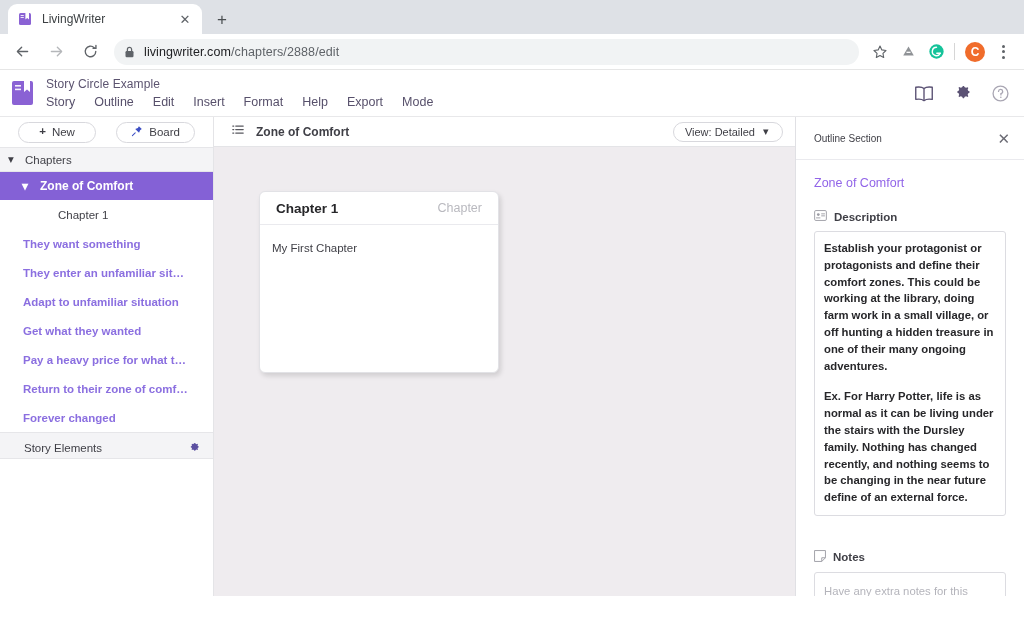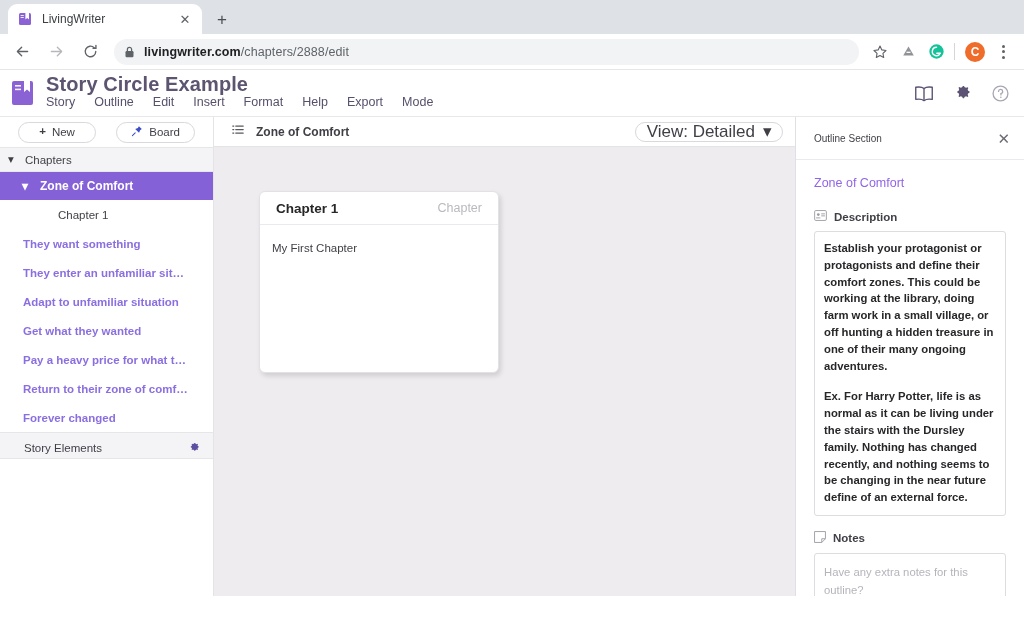--- a/index.html
+++ b/index.html
@@ -53,21 +53,21 @@
     display: flex; align-items: center; justify-content: center;
     color: #5f6368;
   }
   .omnibox {
     flex: 1 1 auto; height: 26px; background: #f1f3f4; border-radius: 13px;
     display: flex; align-items: center; padding: 0 10px; margin: 0 6px 0 4px;
     min-width: 0;
   }
   .lock { margin-right: 9px; display: flex; align-items: center; }
   .url { font-size: 12.5px; color: #5f6368; white-space: nowrap; letter-spacing: .1px; }
-  .url b { color: #202124; font-weight: 700; }
+  .url b { color: #202124; font-weight: 400; }
   .tb-icon {
     width: 26px; height: 26px; margin-left: 2px;
     display: flex; align-items: center; justify-content: center;
     color: #5f6368; flex: 0 0 26px;
   }
   .avatar-c {
     width: 20px; height: 20px; border-radius: 50%; background: #f06c2b;
     color: #fff; font-size: 12px; font-weight: bold;
     display: flex; align-items: center; justify-content: center;
   }
@@ -78,21 +78,21 @@
   
   .app { flex: 1 1 auto; display: flex; flex-direction: column; min-height: 0; background: #fff; }
 
   .app-header {
     height: 47px; flex: 0 0 47px; background: #fff;
     display: flex; align-items: center; padding: 0 14px 0 10px;
     border-bottom: 1px solid #e8e8ea;
   }
   .app-logo { width: 26px; height: 28px; flex: 0 0 26px; margin-right: 10px; }
   .app-titleblock { flex: 1 1 auto; min-width: 0; }
-  .app-title { font-size: 20px; color: #5c5470; font-weight: 700; line-height: 17px; letter-spacing: .1px; }
+  .app-title { font-size: 12px; color: #5c5470; font-weight: 400; line-height: 17px; letter-spacing: .1px; }
   .app-menu { display: flex; gap: 19px; margin-top: 2px; }
   .app-menu span { font-size: 12.5px; color: #57506b; line-height: 15px; }
   .app-header-icons { display: flex; align-items: center; gap: 18px; }
   .hdr-icon { color: #5b5274; display: flex; align-items: center; }
 
   .body-row { flex: 1 1 auto; display: flex; min-height: 0; }
 
   
   .sidebar {
     width: 214px; flex: 0 0 214px; background: #fff;
@@ -141,21 +141,21 @@
   .main { flex: 1 1 auto; display: flex; flex-direction: column; min-width: 0; background: #efecef; }
   .main-bar {
     height: 30px; flex: 0 0 30px; background: #fff; border-bottom: 1px solid #e4e4e7;
     display: flex; align-items: center; padding: 0 12px 0 17px;
   }
   .main-bar-title { font-size: 12px; color: #3f3f46; font-weight: bold; margin-left: 11px; flex: 1 1 auto; }
   .view-pill {
     height: 20px; border: 1px solid #d8d8dd; border-radius: 10px; background: #fff;
     display: flex; align-items: center; gap: 8px; padding: 0 11px;
   }
-  .view-pill span { font-size: 17px; color: #3f3f46; }
+  .view-pill span { font-size: 11px; color: #3f3f46; }
   .canvas { flex: 1 1 auto; position: relative; overflow: hidden; }
   .card {
     position: absolute; left: 45px; top: 44px; width: 240px; height: 182px;
     background: #fff; border: 1px solid #e2e2e6; border-radius: 6px;
     box-shadow: 2px 3px 5px rgba(0,0,0,.13);
     display: flex; flex-direction: column;
   }
   .card-head {
     height: 33px; flex: 0 0 33px; border-bottom: 1px solid #eaeaee;
     display: flex; align-items: center; padding: 0 16px;
@@ -181,21 +181,21 @@
   .field-label { display: flex; align-items: center; gap: 7px; margin-bottom: 8px; }
   .field-label span { font-size: 11.5px; color: #3f3f46; font-weight: bold; }
   .textbox {
     border: 1px solid #dcdce1; border-radius: 3px; padding: 8px 9px 9px 9px;
     background: #fff;
   }
   .textbox p { font-size: 11.3px; color: #27272a; line-height: 16.8px; font-weight: bold; }
   .textbox p + p { margin-top: 14px; }
   .notes-box { height: 64px; margin-top: 0; }
   .notes-ph { font-size: 11.3px; color: #b4b4bb; line-height: 16px; }
-  .notes-wrap { margin-top: 15px; }
+  .notes-wrap { margin-top: 34px; }
 </style>
 </head>
 <body>
 
 <div class="browser">
 
   <div class="tabstrip">
     <div class="tab">
       <span class="tab-favicon">
         <svg width="16" height="16" viewBox="0 0 16 16">

